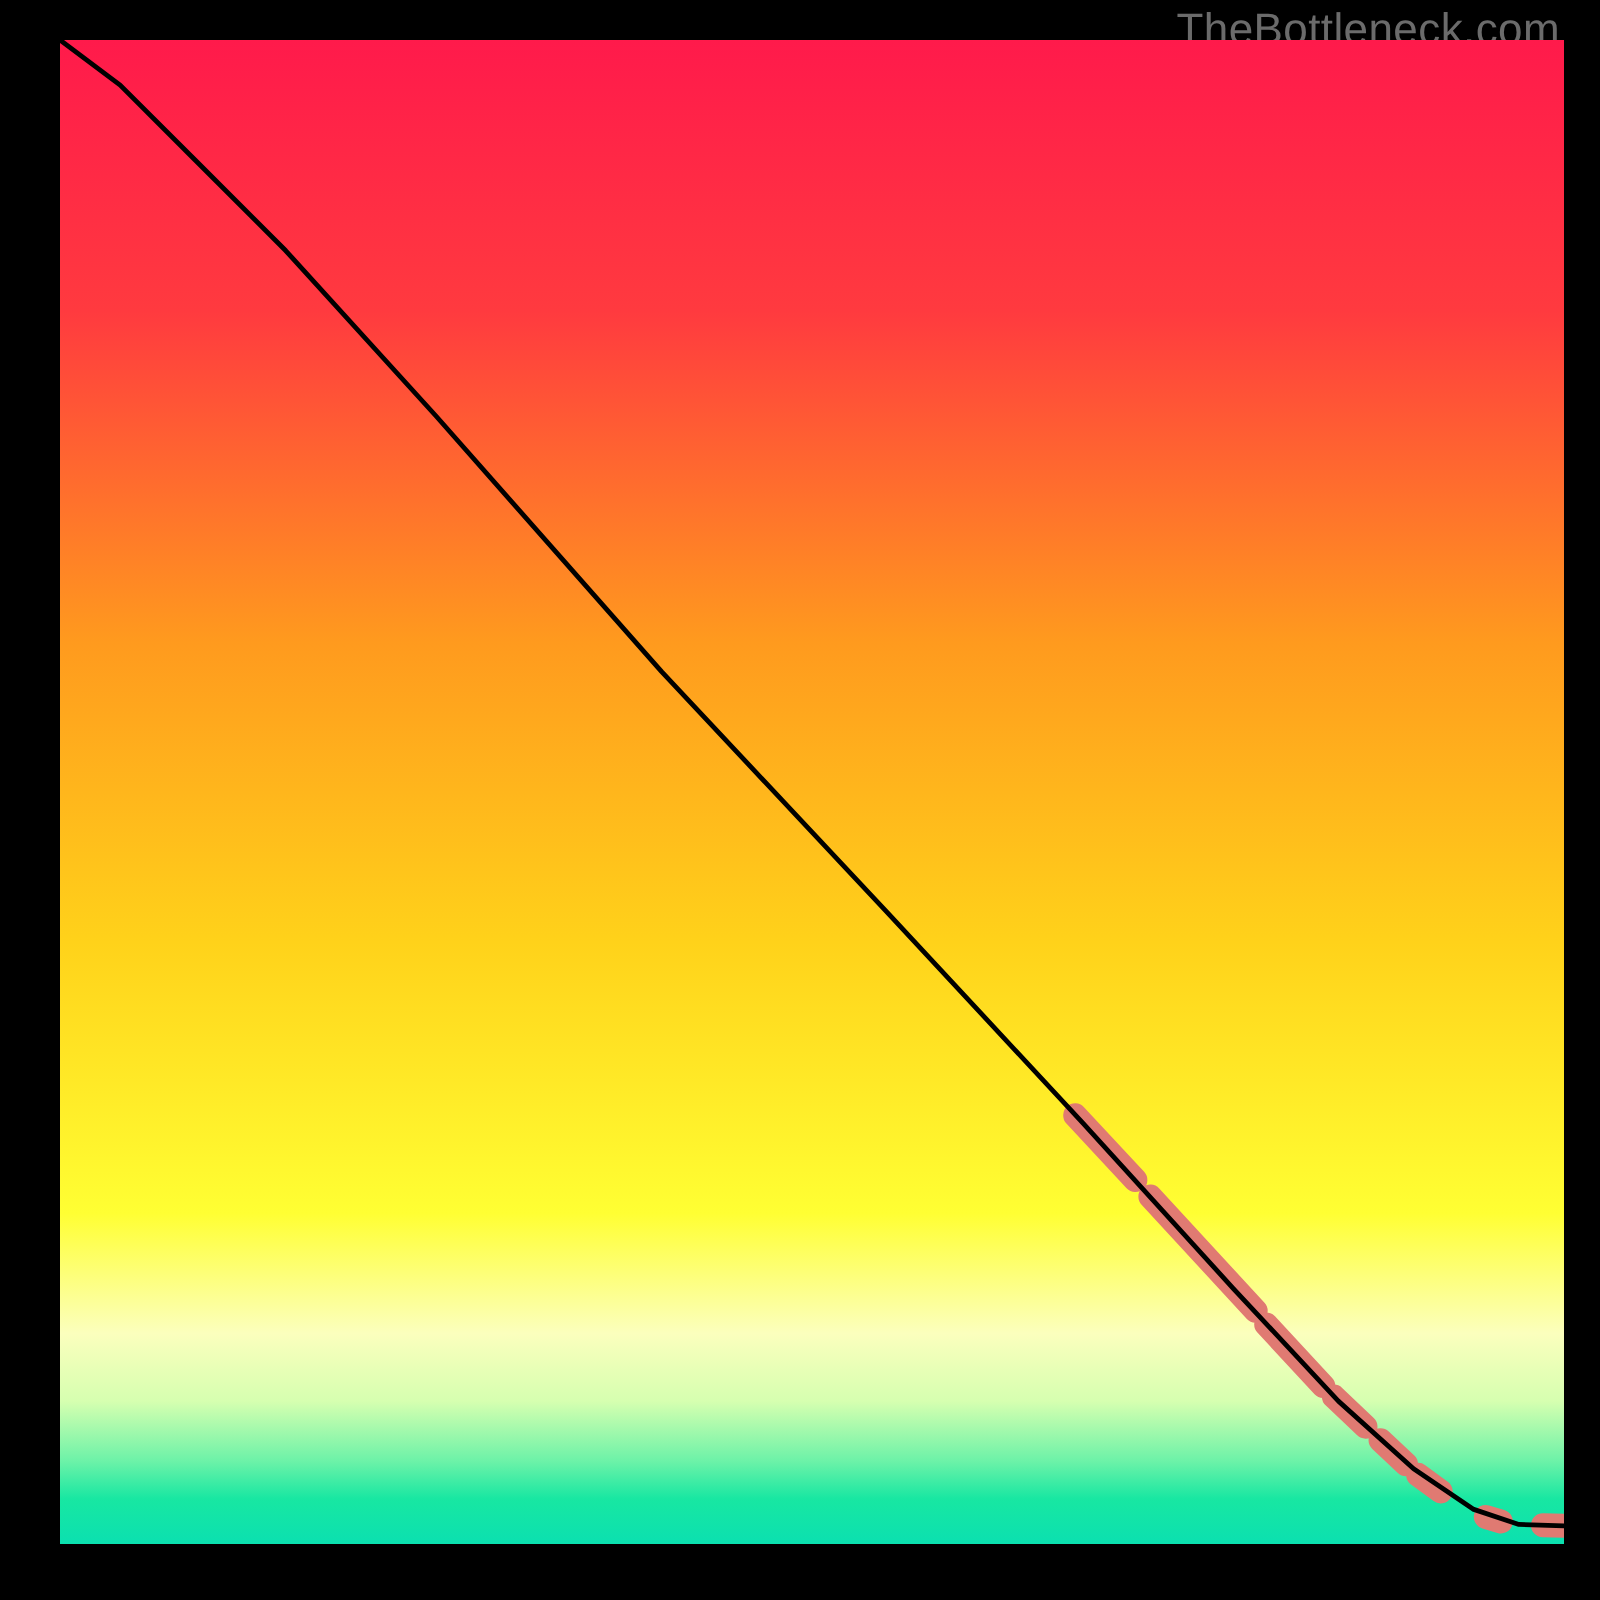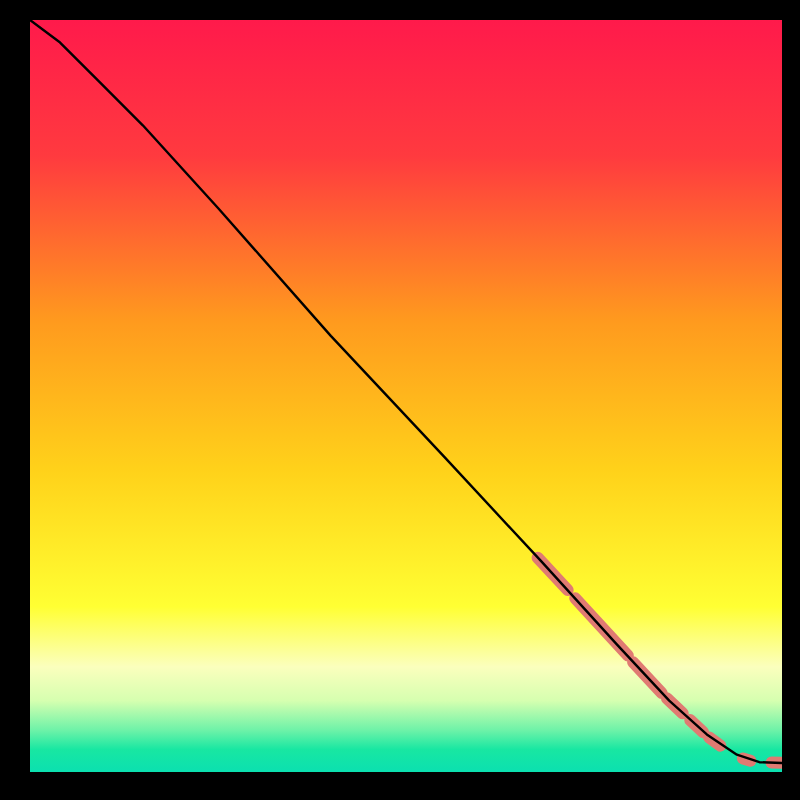--- a/index.html
+++ b/index.html
@@ -32,20 +32,21 @@
     font-size: 22px;
     font-weight: 500;
     letter-spacing: 0.2px;
   }
   svg { display: block; }
 </style>
 </head>
 <body>
 
 <div class="frame">
+  <div class="watermark">TheBottleneck.com</div>
 
   <div class="plot-area">
     <svg id="chart-svg" width="752" height="752" viewBox="0 0 752 752">
       <defs>
         <linearGradient id="bg-grad" x1="0" y1="0" x2="0" y2="1">
             <stop offset="0.00%" stop-color="#ff1a4b"></stop>
             <stop offset="18.00%" stop-color="#ff3a3f"></stop>
             <stop offset="40.00%" stop-color="#ff9a1e"></stop>
             <stop offset="60.00%" stop-color="#ffd21a"></stop>
             <stop offset="78.00%" stop-color="#ffff33"></stop>

